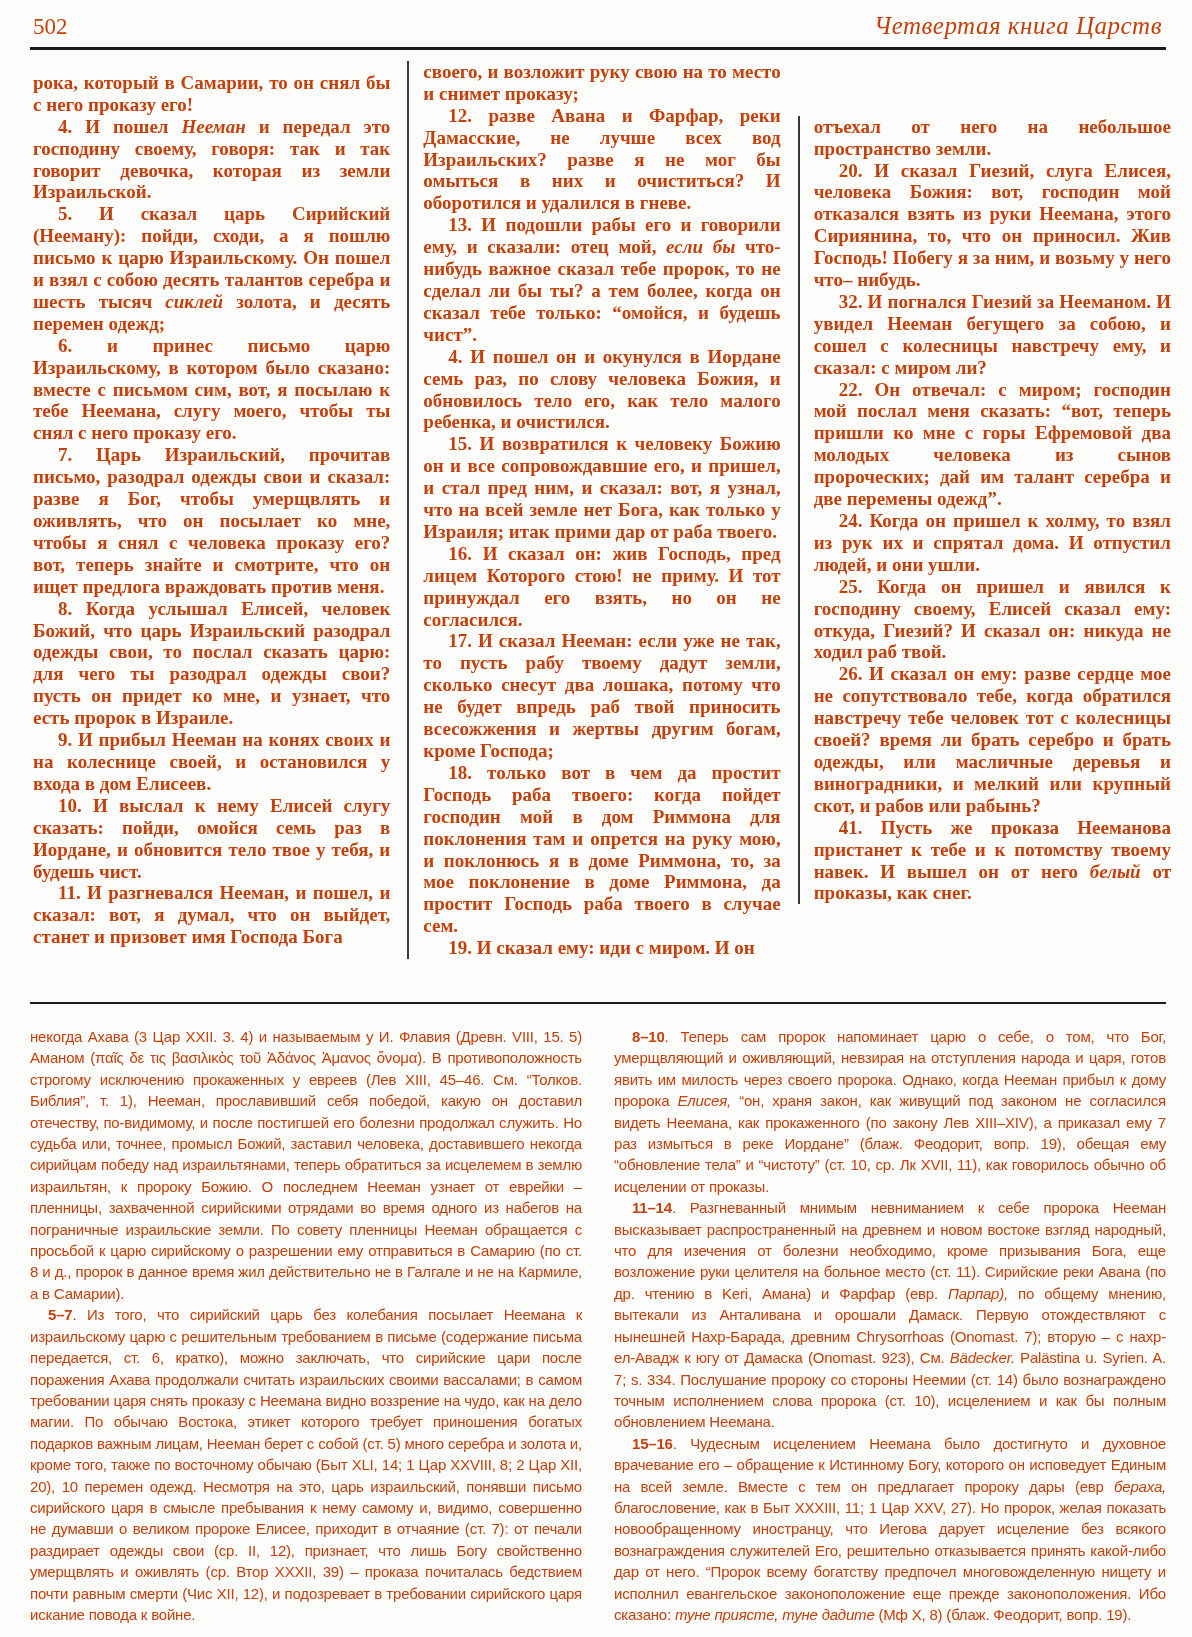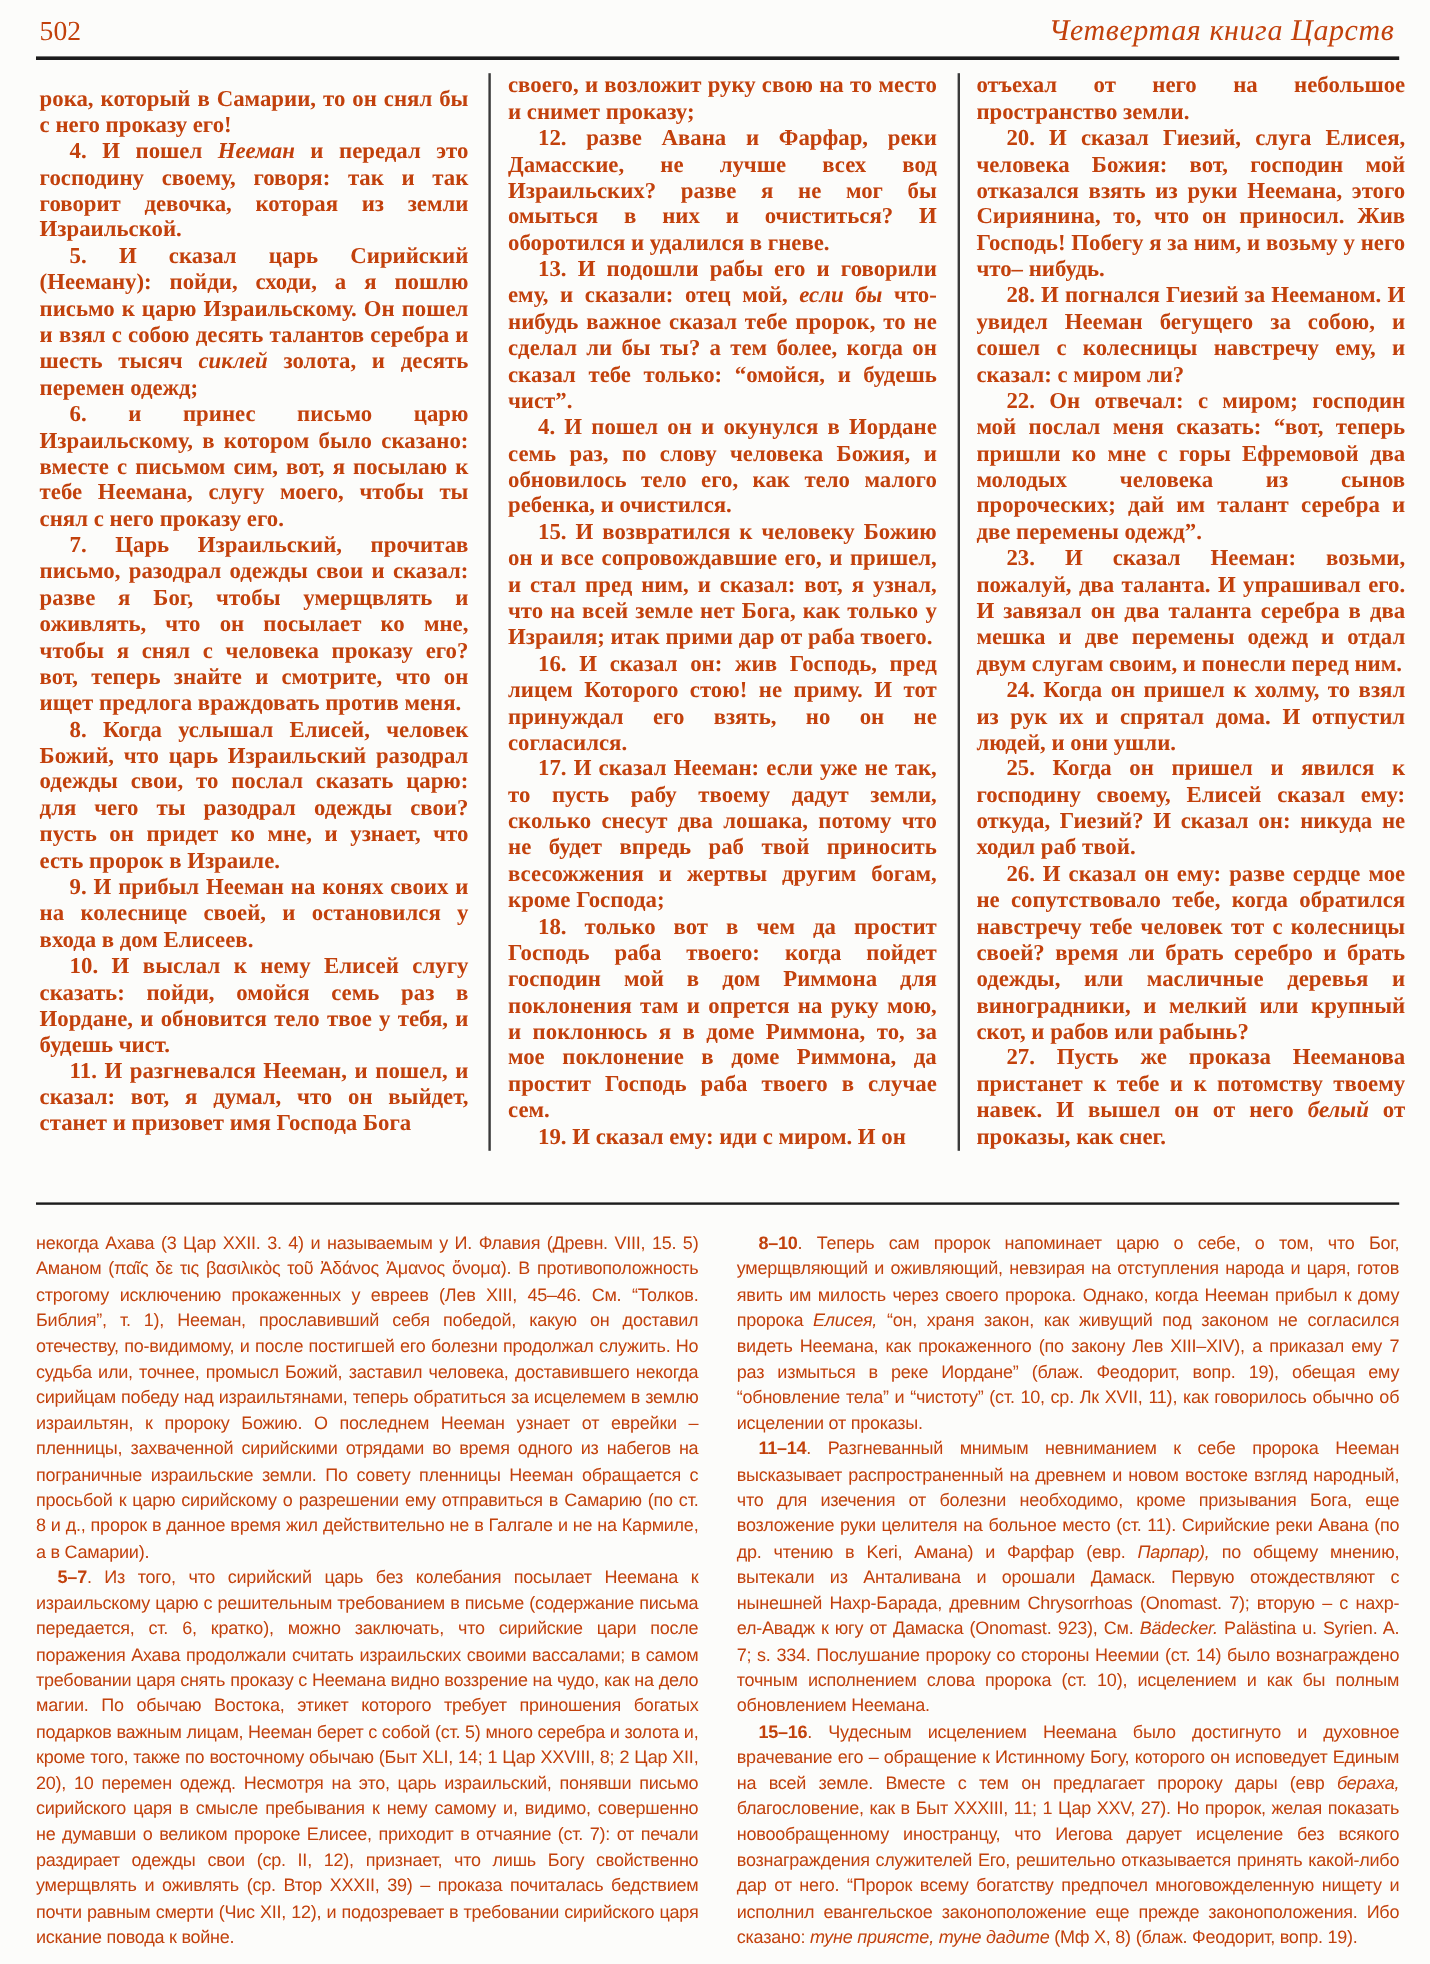--- a/index.html
+++ b/index.html
@@ -77,27 +77,26 @@
         <p class="indent"><span>4.  И пошел он и окунулся в Иордане семь раз, по слову человека Божия, и обновилось тело его, как тело малого ребенка, и очистился.</span></p>
         <p class="indent"><span>15. И возвратился к человеку Божию он и все сопровождавшие его, и пришел, и стал пред ним, и сказал: вот, я узнал, что на всей земле нет Бога, как только у Израиля; итак прими дар от раба твоего.</span></p>
         <p class="indent"><span>16.  И сказал он: жив Господь, пред лицем Которого стою! не приму.  И тот принуждал его взять, но он не согласился.</span></p>
         <p class="indent"><span>17. И сказал Нееман: если уже не так, то пусть рабу твоему дадут земли, сколько снесут два лошака, потому что не будет впредь раб твой приносить всесожжения и жертвы другим богам, кроме Господа;</span></p>
         <p class="indent"><span>18. только вот в чем да простит Господь раба твоего: когда пойдет господин мой в дом Риммона для поклонения там и опрется на руку мою, и поклонюсь я в доме Риммона, то, за мое поклонение в доме Риммона, да простит Господь раба твоего в случае сем.</span></p>
         <p class="indent"><span>19. И сказал ему: иди с миром.  И он</span></p>
       </div>
     <div class="bible-col">
         <p><span>отъехал от него на небольшое пространство земли.</span></p>
         <p class="indent"><span>20.  И сказал Гиезий, слуга Елисея, человека Божия: вот, господин мой отказался взять из руки Неемана, этого Сириянина, то, что он приносил.  Жив Господь! Побегу я за ним, и возьму у него что– нибудь.</span></p>
-        <p class="indent"><span>28. И погнался Гиезий за Нееманом. И увидел Нееман бегущего за собою, и сошел с колесницы навстречу ему, и сказал: с миром ли?</span></p>
+        <p class="indent"><span>32. И погнался Гиезий за Нееманом. И увидел Нееман бегущего за собою, и сошел с колесницы навстречу ему, и сказал: с миром ли?</span></p>
         <p class="indent"><span>22.  Он отвечал: с миром; господин мой послал меня сказать: “вот, теперь пришли ко мне с горы Ефремовой два молодых человека из сынов пророческих; дай им талант серебра и две перемены одежд”.</span></p>
-        <p class="indent"><span>23. И сказал Нееман: возьми, пожалуй, два таланта.  И упрашивал его.  И завязал он два таланта серебра в два мешка и две перемены одежд и отдал двум слугам своим, и понесли перед ним.</span></p>
         <p class="indent"><span>24. Когда он пришел к холму, то взял из рук их и спрятал дома.  И отпустил людей, и они ушли.</span></p>
         <p class="indent"><span>25. Когда он пришел и явился к господину своему, Елисей сказал ему: откуда, Гиезий? И сказал он: никуда не ходил раб твой.</span></p>
         <p class="indent"><span>26. И сказал он ему: разве сердце мое не сопутствовало тебе, когда обратился навстречу тебе человек тот с колесницы своей? время ли брать серебро и брать одежды, или масличные деревья и виноградники, и мелкий или крупный скот, и рабов или рабынь?</span></p>
-        <p class="indent"><span>27.  Пусть же проказа Нееманова пристанет к тебе и к потомству твоему навек.  И вышел он от него </span><span class="it">белый</span><span> от проказы, как снег.</span></p>
+        <p class="indent"><span>41.  Пусть же проказа Нееманова пристанет к тебе и к потомству твоему навек.  И вышел он от него </span><span class="it">белый</span><span> от проказы, как снег.</span></p>
       </div>
   </div>
 
   <div class="rule rule-mid"></div>
 
   <div class="commentary">
     <div class="comm-col">
         <p><span>некогда Ахава (3 Цар XXII. 3. 4) и называемым у И. Флавия (Древн. VIII, 15. 5) Аманом (παῖς δε τις βασιλικὸς τοῦ Ἀδάνος Ἀμανος ὄνομα). В противоположность строгому исключению прокаженных у евреев (Лев XIII, 45–46. См. “Толков. Библия”, т. 1), Нееман, прославивший себя победой, какую он доставил отечеству, по-видимому, и после постигшей его болезни продолжал служить. Но судьба или, точнее, промысл Божий, заставил человека, доставившего некогда сирийцам победу над израильтянами, теперь обратиться за исцелемем в землю израильтян, к пророку Божию. О последнем Нееман узнает от еврейки – пленницы, захваченной сирийскими отрядами во время одного из набегов на пограничные израильские земли. По совету пленницы Нееман обращается с просьбой к царю сирийскому о разрешении ему отправиться в Самарию (по ст. 8 и д., пророк в данное время жил действительно не в Галгале и не на Кармиле, а в Самарии).</span></p>
         <p class="indent"><span class="bd">5–7</span><span>. Из того, что сирийский царь без колебания посылает Неемана к израильскому царю с решительным требованием в письме (содержание письма передается, ст. 6, кратко), можно заключать, что сирийские цари после поражения Ахава продолжали считать израильских своими вассалами; в самом требовании царя снять проказу с Неемана видно воззрение на чудо, как на дело магии. По обычаю Востока, этикет которого требует приношения богатых подарков важным лицам, Нееман берет с собой (ст. 5) много серебра и золота и, кроме того, также по восточному обычаю (Быт XLI, 14; 1 Цар XXVIII, 8; 2 Цар XII, 20),  10 перемен одежд. Несмотря на это, царь израильский, понявши письмо сирийского царя в смысле пребывания к нему самому и, видимо, совершенно не думавши о великом пророке Елисее, приходит в отчаяние (ст. 7): от печали раздирает одежды свои (ср. II, 12), признает, что лишь Богу свойственно умерщвлять и оживлять (ср. Втор XXXII, 39) – проказа почиталась бедствием почти равным смерти (Чис XII, 12), и подозревает в требовании сирийского царя искание повода к войне.</span></p>
       </div>

